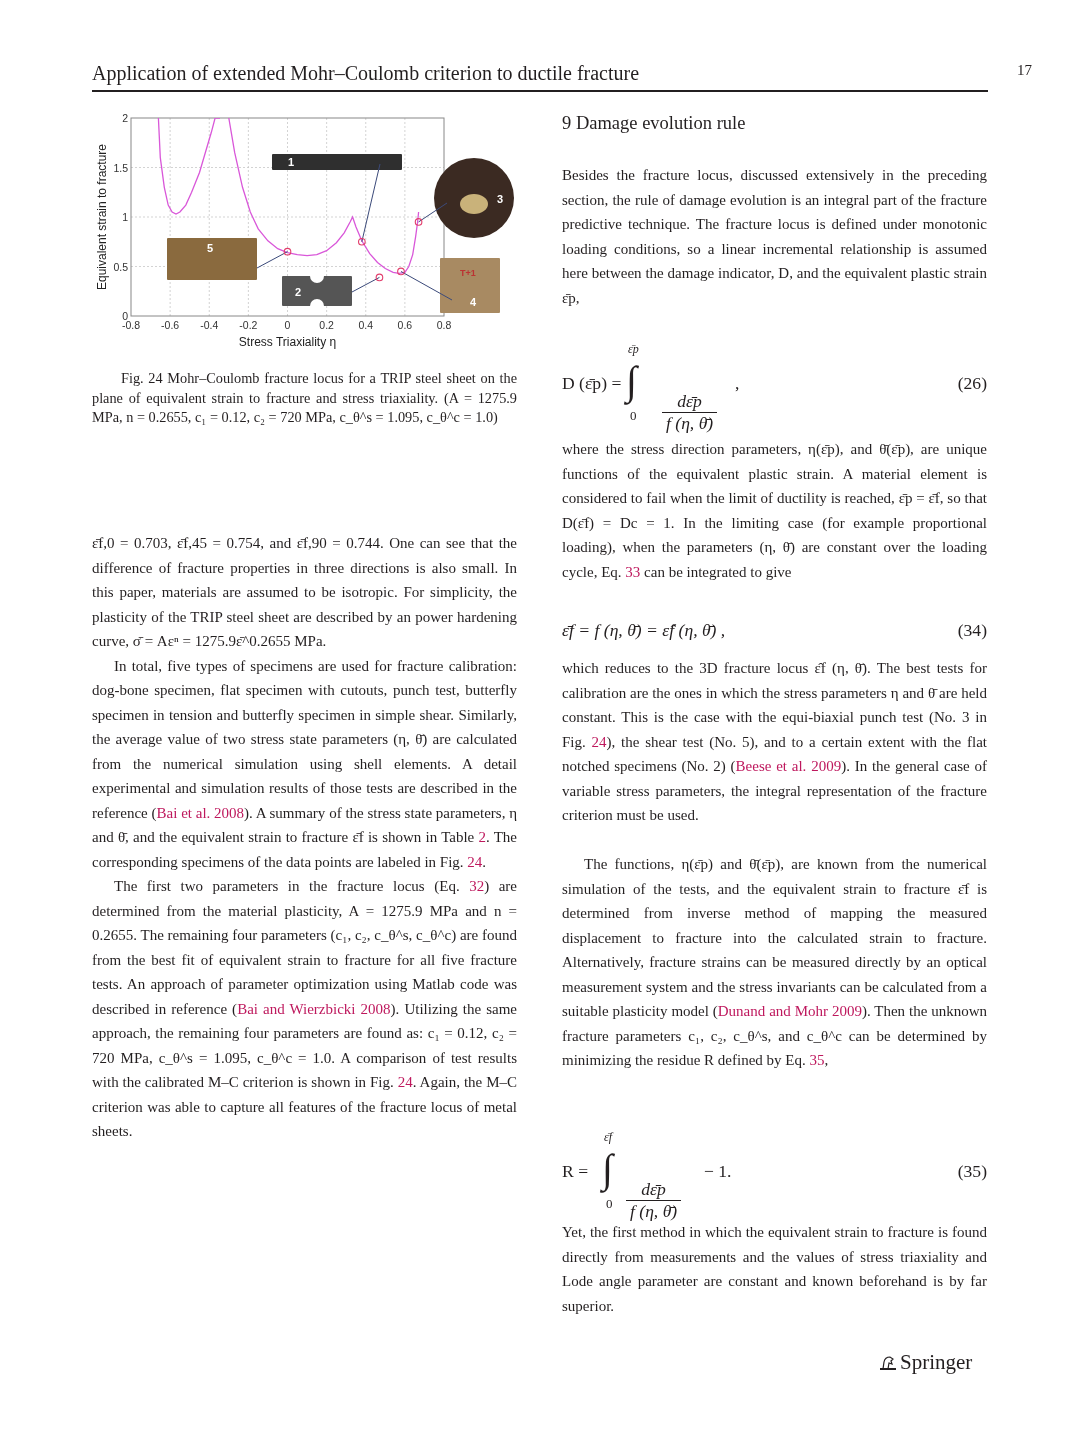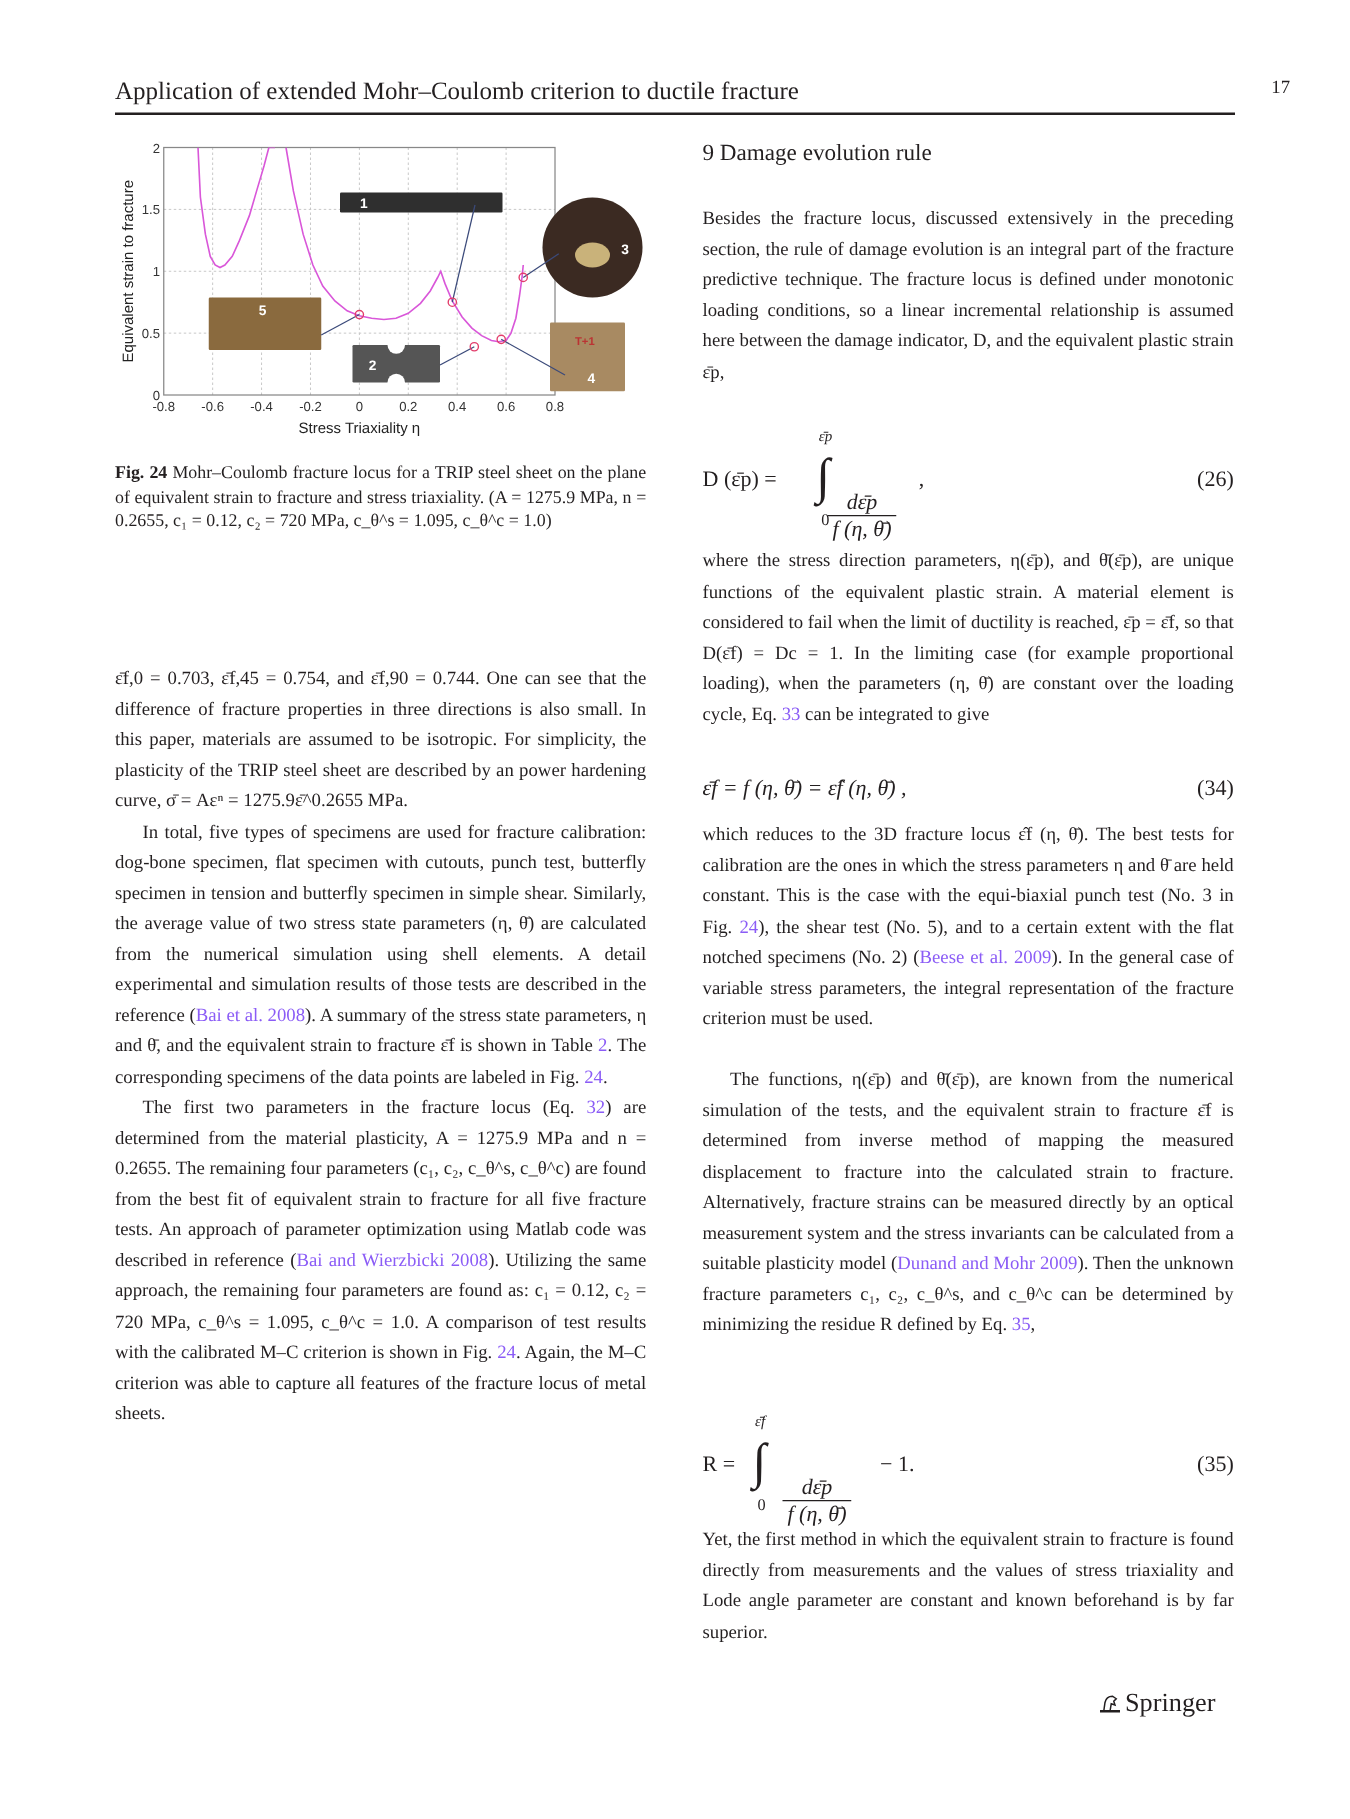--- a/index.html
+++ b/index.html
@@ -7,23 +7,23 @@
          font-family: "Liberation Serif", "DejaVu Serif", serif; color: #231f20; }
   .abs { position: absolute; }
   .running-head { left: 92px; top: 62px; font-size: 20px; }
   .page-num { left: 970px; top: 62px; font-size: 15px; width: 18px; text-align: right; margin-left: 44px; }
   .head-rule { left: 92px; top: 90px; width: 896px; height: 2px; background: #231f20; }
   .col { font-size: 15px; line-height: 24.5px; text-align: justify; }
   .col p { margin: 0; }
   .col p.ind { text-indent: 22px; }
   .left-col { left: 92px; width: 425px; }
   .right-col { left: 562px; width: 425px; }
-  a, .link { color: #8b5cf6; text-decoration: none; }
+  a, .link { color: #be185d; text-decoration: none; }
   .caption { left: 92px; top: 369px; width: 425px; font-size: 14.3px; line-height: 19.5px; text-align: justify; }
-  .caption b { font-weight: bold; }
+  .caption b { font-weight: normal; margin-left: 29px; }
   .section-title { left: 562px; top: 113px; font-size: 18.5px; font-weight: normal; }
   .eq { font-size: 17.6px; }
   .eqnum { position: absolute; right: 0; }
   .frac { display: inline-block; vertical-align: middle; text-align: center; margin-top: 32px; }
   .frac .num { display: block; border-bottom: 1px solid #231f20; padding: 0 4px; }
   .frac .den { display: block; padding: 0 4px; }
   .intg { display: inline-block; vertical-align: middle; position: relative; width: 22px; height: 70px; }
   .intg .sym { position: absolute; left: 2px; top: 6px; font-size: 40px; line-height: 50px; }
   .intg .up { position: absolute; left: 4px; top: -8px; font-size: 12px; font-style: italic; }
   .intg .lo { position: absolute; left: 6px; top: 58px; font-size: 13px; }
@@ -119,21 +119,21 @@
     <span>The first two parameters in the fracture locus (Eq. </span><a>32</a><span>) are determined from the material plasticity, A = 1275.9 MPa and n = 0.2655. The remaining four parameters (c₁, c₂, c_θ^s, c_θ^c) are found from the best fit of equivalent strain to fracture for all five fracture tests. An approach of parameter optimization using Matlab code was described in reference (</span><a>Bai and Wierzbicki 2008</a><span>). Utilizing the same approach, the remaining four parameters are found as: c₁ = 0.12, c₂ = 720 MPa, c_θ^s = 1.095, c_θ^c = 1.0. A comparison of test results with the calibrated M–C criterion is shown in Fig. </span><a>24</a><span>. Again, the M–C criterion was able to capture all features of the fracture locus of metal sheets.</span>
   </p>
 </div>
 
 <div class="abs section-title">9 Damage evolution rule</div>
 
 <div class="abs col right-col" style="top:163px;">Besides the fracture locus, discussed extensively in the preceding section, the rule of damage evolution is an integral part of the fracture predictive technique. The fracture locus is defined under monotonic loading conditions, so a linear incremental relationship is assumed here between the damage indicator, D, and the equivalent plastic strain ε̄p,</div>
 
 <div class="abs eq right-col" style="top:345px; height:80px;">
   <span style="position:absolute; left:0; top:28px;">D (ε̄p) =</span>
-  <span class="intg" style="position:absolute; left:62px; top:5px;margin-left:27px;">
+  <span class="intg" style="position:absolute; left:62px; top:5px;">
     <span class="up">ε̄p</span>
     <span class="sym">∫</span>
     <span class="lo">0</span>
   </span>
   <span class="frac" style="position:absolute; left:100px; top:14px;">
     <span class="num" style="font-style:italic;">dε̄p</span>
     <span class="den" style="font-style:italic;">f (η, θ̄)</span>
   </span>
   <span style="position:absolute; left:173px; top:28px;">,</span>
   <span class="eqnum" style="top:28px;">(26)</span>

